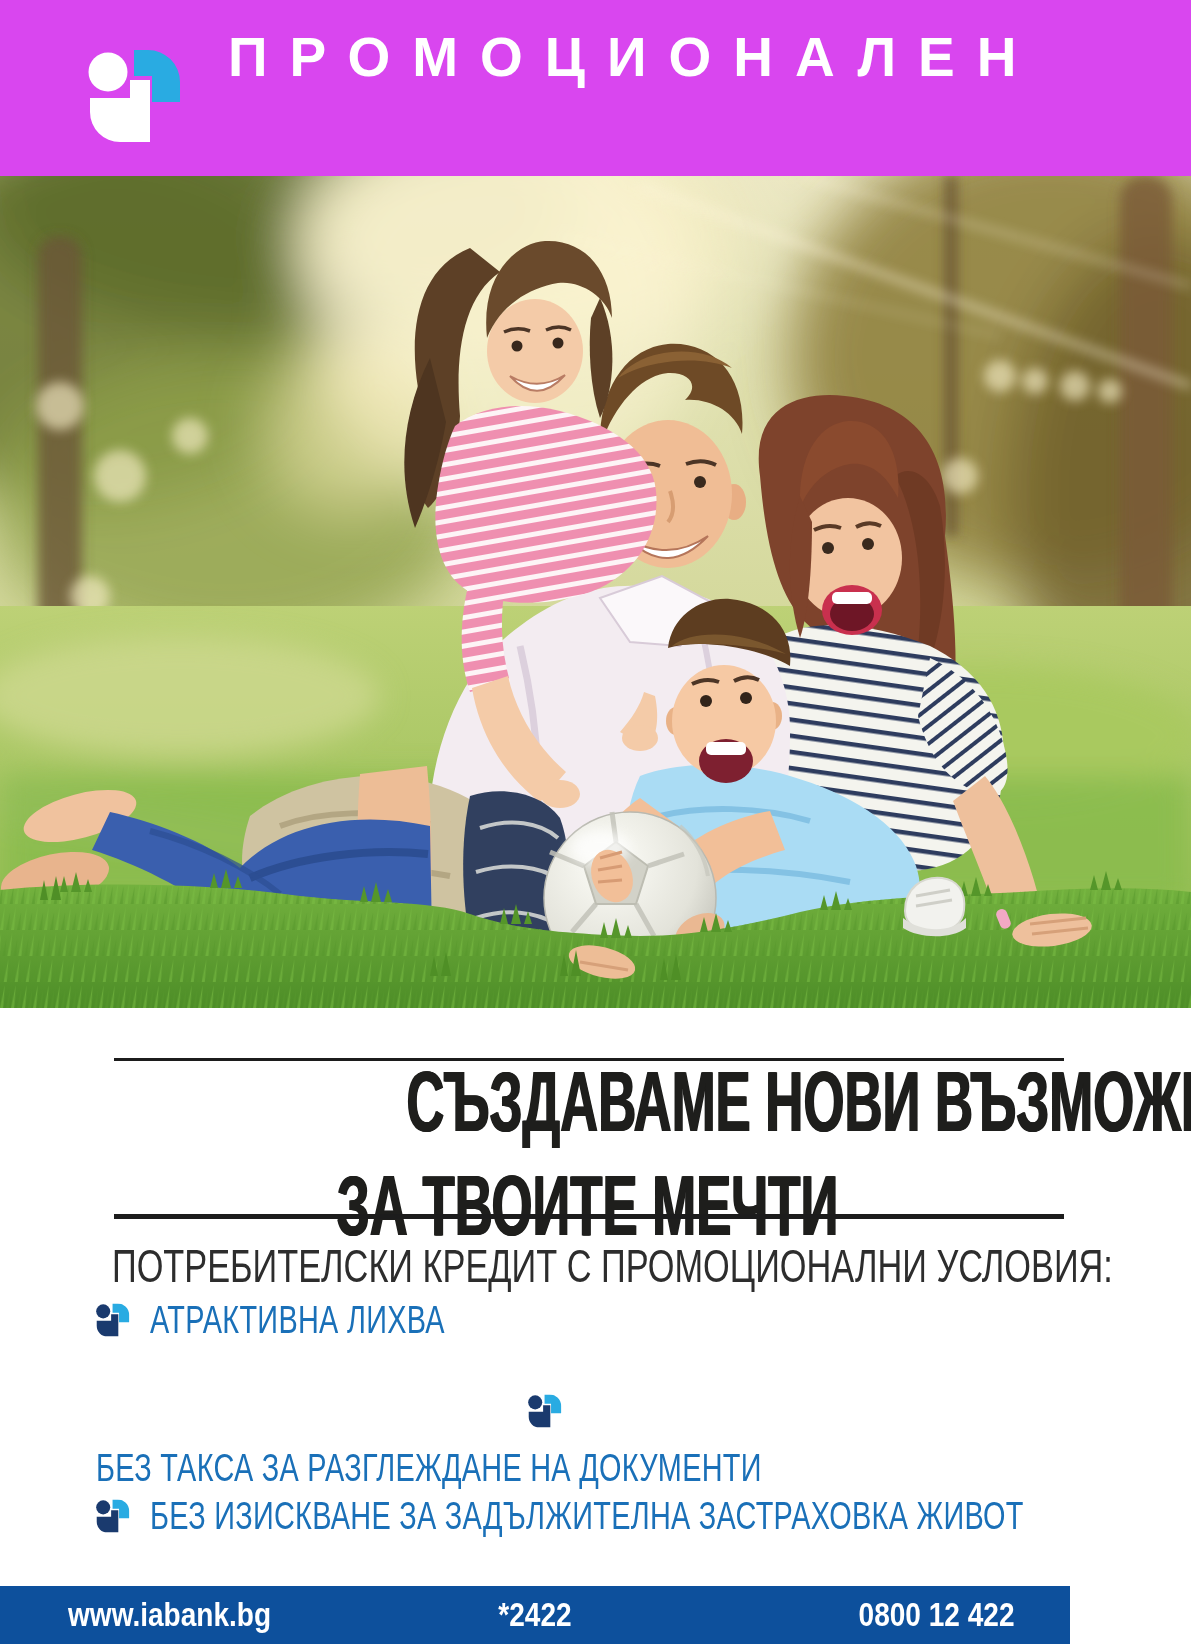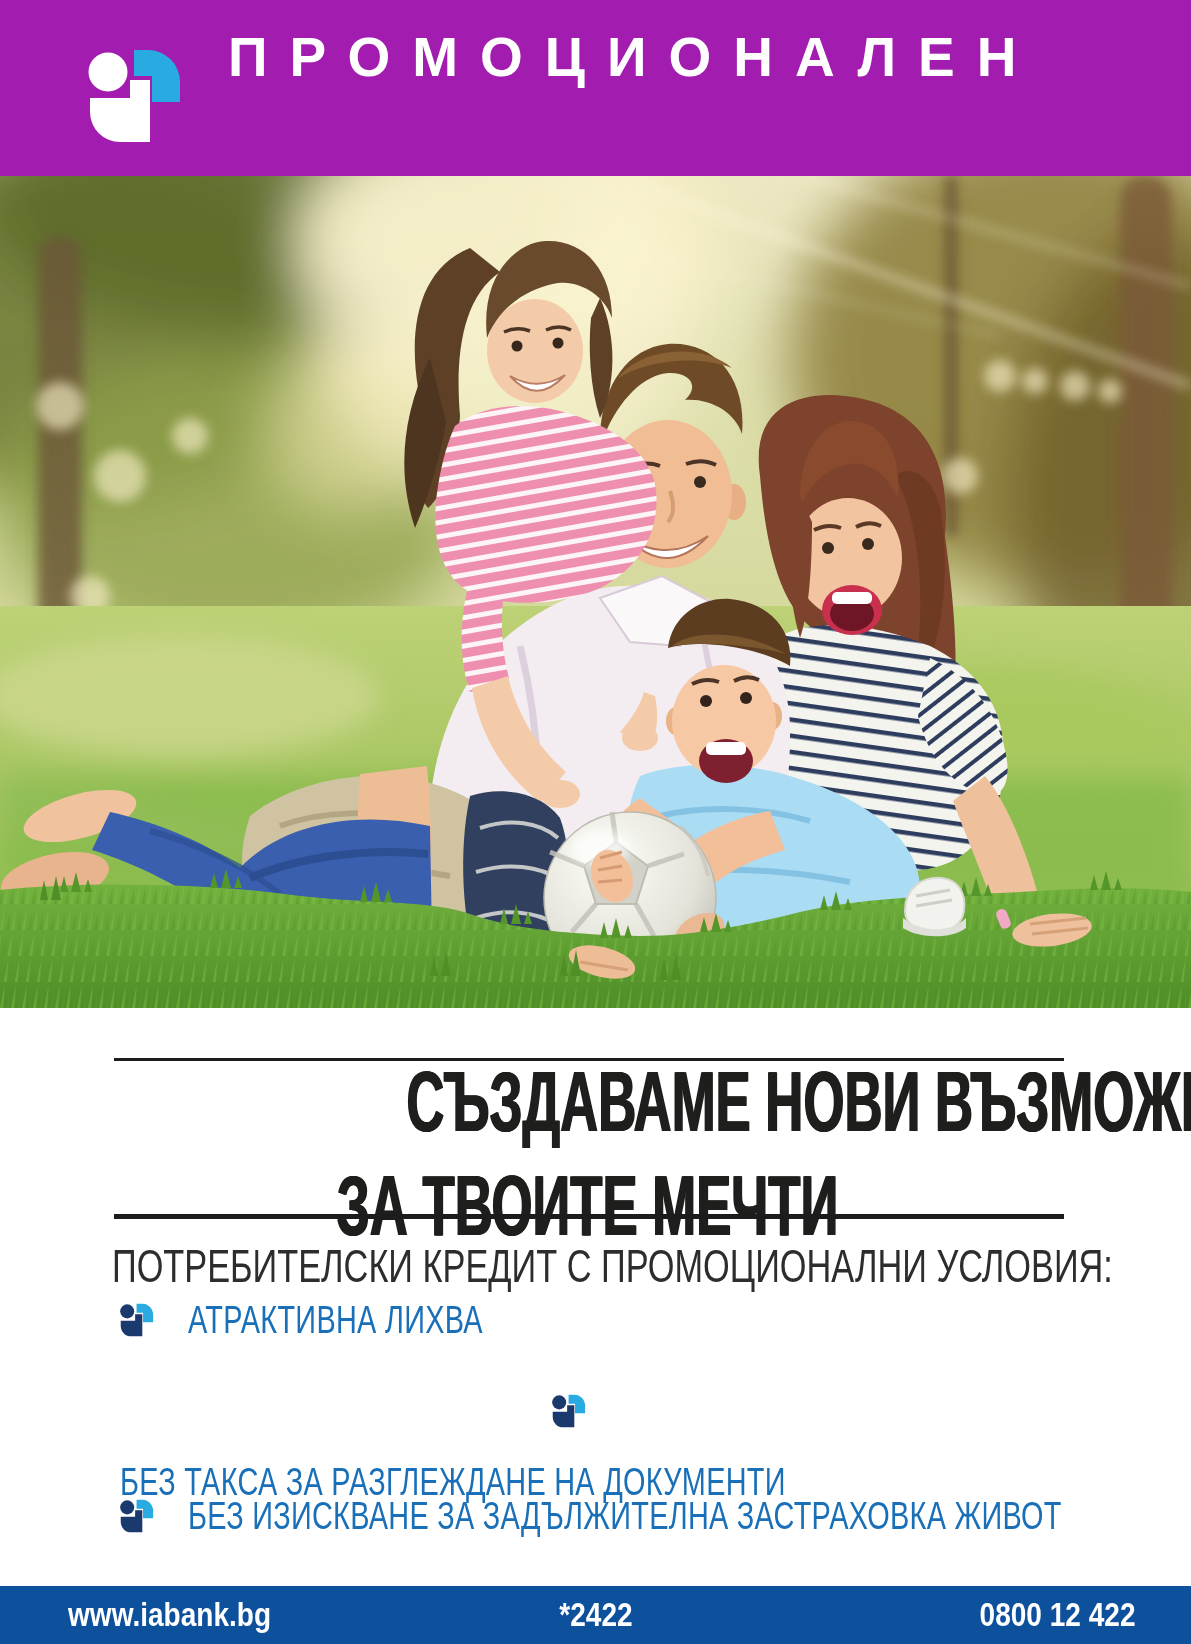--- a/index.html
+++ b/index.html
@@ -1,20 +1,20 @@
 <!DOCTYPE html>
 <html><head>
 <meta charset="utf-8">
 <style>
   html,body{margin:0;padding:0;background:#ffffff;}
   body{width:1191px;height:1644px;position:relative;overflow:hidden;
        font-family:"Liberation Sans","DejaVu Sans",sans-serif;}
 
   
-  .header{position:absolute;top:0;left:0;width:1191px;height:176px;background:#a21caf;}
+  .header{position:absolute;top:0;left:0;width:1191px;height:176px;background:#d946ef;}
   .logo-box{position:absolute;left:88px;top:50px;width:100px;height:92px;}
   .mark{--p:#ffffff;--a:#29ABE2;width:100%;height:100%;display:block;}
   .header-title{position:absolute;left:228px;top:26px;width:800px;color:#ffffff;}
   .title-l1{font-size:55px;font-weight:700;letter-spacing:0.40em;line-height:62px;white-space:nowrap;}
   .title-l2{font-size:71px;font-weight:700;line-height:68px;margin-top:4px;white-space:nowrap;
             display:inline-block;transform:scaleX(0.84);transform-origin:left center;letter-spacing:0.5px;}
 
   
   .photo{position:absolute;top:176px;left:0;width:1191px;height:832px;overflow:hidden;background:#cdd795;}
   .photo svg{display:block;}
@@ -24,28 +24,28 @@
   .rule-top{top:1058px;height:3px;}
   .rule-bottom{top:1214px;height:5px;}
   .headline-line{position:absolute;left:112px;width:952px;text-align:center;color:#1E1E1C;white-space:nowrap;}
   .headline-line span{display:inline-block;font-weight:700;font-size:85px;line-height:76px;
       transform:scaleX(0.62);transform-origin:center;
       text-shadow:1.2px 0 0 #1E1E1C,-1.2px 0 0 #1E1E1C;}
   .hl1{top:1064px;} .hl2{top:1168px;}
   .subtitle{position:absolute;left:112px;top:1240px;color:#2d2d2d;font-size:47px;line-height:52px;white-space:nowrap;}
   .subtitle span{display:inline-block;transform:scaleX(0.73);transform-origin:left center;}
 
-  .benefit{position:absolute;left:120px;height:48px;display:flex;align-items:center;gap:32px;white-space:nowrap;}
+  .benefit{position:absolute;left:96px;height:48px;display:flex;align-items:center;gap:18px;white-space:nowrap;}
   .b1{top:1296px;} .b2{top:1394px;flex-direction:column;} .b3{top:1492px;}
   .benefit .mark{--p:#1A3A6E;--a:#29ABE2;width:36px;height:34px;flex:0 0 auto;}
   .benefit-label{color:#1A70B8;font-size:39px;line-height:44px;display:inline-block;
       transform:scaleX(0.74);transform-origin:left center;letter-spacing:0.01em;}
 
   
-  .footer{position:absolute;top:1586px;left:0;width:1191px;height:58px;background:#0D509C;color:#fff;}
+  .footer{position:absolute;top:1586px;left:0;width:1070px;height:58px;background:#0D509C;color:#fff;}
   .footer span{position:absolute;top:0;line-height:58px;font-size:33px;font-weight:700;white-space:nowrap;}
   .f-left{left:68px;transform:scaleX(0.85);transform-origin:left center;}
   .f-center{left:50%;transform:translateX(-50%) scaleX(0.85);}
   .f-right{right:55px;transform:scaleX(0.85);transform-origin:right center;}
 </style>
 </head>
 <body>
 
 <svg width="0" height="0" style="position:absolute">
   <symbol id="iamark" viewBox="0 0 100 92">

